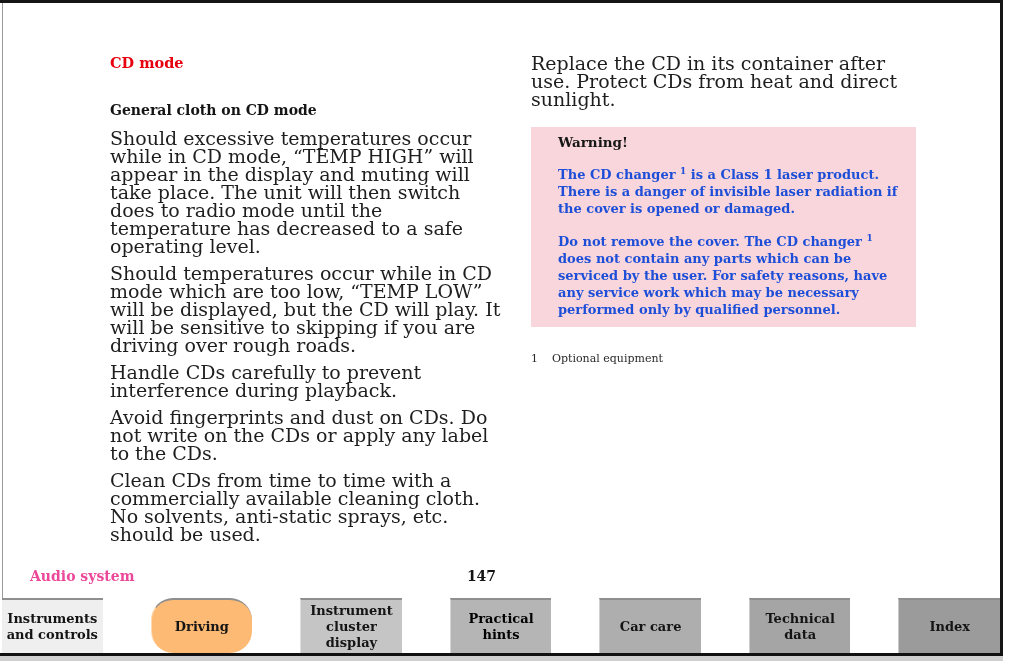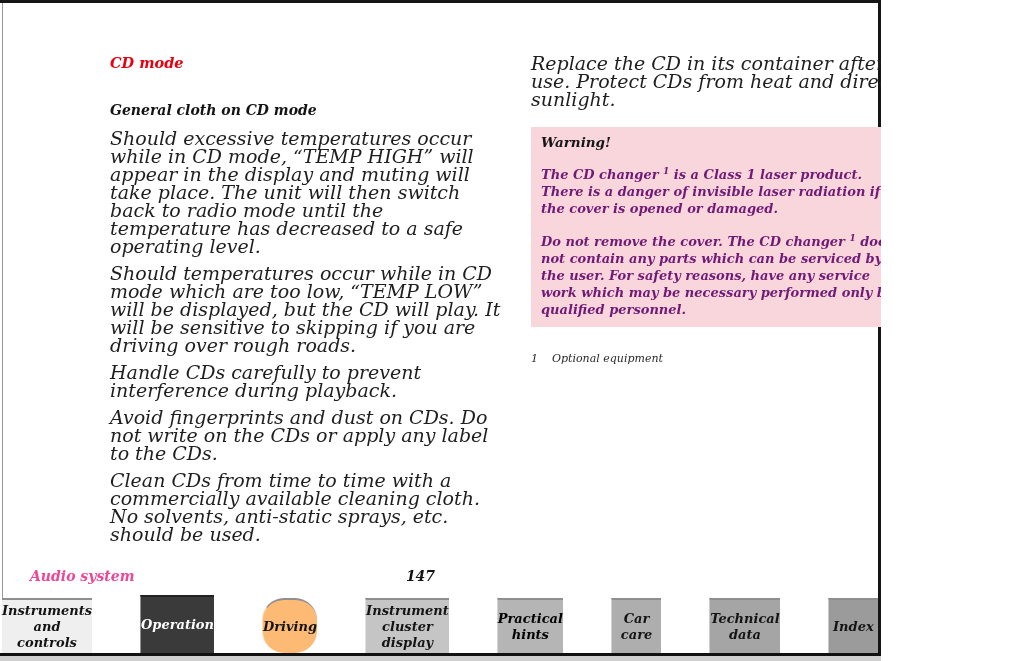--- a/index.html
+++ b/index.html
@@ -2,27 +2,26 @@
 <html><head>
 <meta charset="utf-8">
 <style>
   html, body {
     margin: 0;
     padding: 0;
     background: #ffffff;
   }
   #page {
     position: relative;
-    width: 881px;
+    width: 1003px;
     height: 661px;
     background: #ffffff;
     overflow: hidden;
     font-family: "DejaVu Serif", "Liberation Serif", serif;
     color: #1e1e1e;
-    font-style: italic;
   }
   
   .frame-top {
     position: absolute; top: 0; left: 0; right: 0; height: 3px;
     background: #151515;
   }
   .frame-right {
     position: absolute; top: 0; right: 0; bottom: 5px; width: 3px;
     background: #151515;
   }
@@ -44,28 +43,28 @@
     font-size: 14px; font-weight: bold; color: #141414;
     margin: 0 0 11px 0;
   }
   .para {
     font-size: 19px; line-height: 18px; margin: 0 0 9px 0; color: #1e1e1e;
   }
 
   
   .warning-box {
     margin-top: 19px;
-    padding: 7px 10px 9px 10px;
+    padding: 7px 10px 9px 27px;
     font-weight: bold;
   }
   .warning-title {
     font-size: 13.5px; margin: 0 0 8px 0; color: #161616;
   }
   .wpara {
-    font-size: 13px; line-height: 17px; margin: 16px 0 9px 0; color: #701a75;
+    font-size: 13px; line-height: 17px; margin: 16px 0 9px 0; color: #1d4ed8;
   }
   .wpara:last-child { margin-bottom: 0; }
   .wpara sup { font-size: 9px; line-height: 0; }
 
   .footnote {
     margin-top: 25px;
     font-size: 11px; color: #2a2a2a;
   }
   .footnote .fn-num { display: inline-block; margin-right: 14px; }
 
@@ -118,21 +117,21 @@
 <div id="page">
 
   <div class="frame-top"></div>
   <div class="frame-right"></div>
   <div class="frame-left"></div>
 
   <div id="left-column" class="column">
     <h2 class="red-heading" style="color: rgb(232, 0, 15);">CD mode</h2>
     <h3 class="subheading">General cloth on CD mode</h3>
     <div>
-        <p class="para">Should excessive temperatures occur while in CD mode, “TEMP HIGH” will appear in the display and muting will take place. The unit will then switch back to radio mode until the temperature has decreased to a safe operating level.</p>
+        <p class="para">Should excessive temperatures occur while in CD mode, “TEMP HIGH” will appear in the display and muting will take place. The unit will then switch does to radio mode until the temperature has decreased to a safe operating level.</p>
         <p class="para">Should temperatures occur while in CD mode which are too low, “TEMP LOW” will be displayed, but the CD will play. It will be sensitive to skipping if you are driving over rough roads.</p>
         <p class="para">Handle CDs carefully to prevent interference during playback.</p>
         <p class="para">Avoid fingerprints and dust on CDs. Do not write on the CDs or apply any label to the CDs.</p>
         <p class="para">Clean CDs from time to time with a commercially available cleaning cloth. No solvents, anti-static sprays, etc. should be used.</p>
       </div>
   </div>
 
   <div id="right-column" class="column">
     <p class="para">Replace the CD in its container after use. Protect CDs from heat and direct sunlight.</p>
 
@@ -152,23 +151,20 @@
   <div id="footer">
     <span id="footer-page">147</span>
     <span id="footer-section">Audio system</span>
   </div>
 
   <div id="tabbar">
       <div class="tab" style="background: rgb(239, 239, 239); color: rgb(20, 20, 20);">
         <div class="tab-line">Instruments</div>
         <div class="tab-line">and controls</div>
       </div>
-      <div class="tab active" style="background: rgb(58, 58, 58); color: rgb(255, 255, 255);">
-        <div class="tab-line">Operation</div>
-      </div>
       <div class="tab" style="background: #fdba74; color: rgb(20, 20, 20); border-radius: 22px;">
         <div class="tab-line">Driving</div>
       </div>
       <div class="tab" style="background: rgb(197, 197, 197); color: rgb(20, 20, 20);">
         <div class="tab-line">Instrument</div>
         <div class="tab-line">cluster display</div>
       </div>
       <div class="tab" style="background: rgb(181, 181, 181); color: #000000;">
         <div class="tab-line">Practical hints</div>
       </div>

